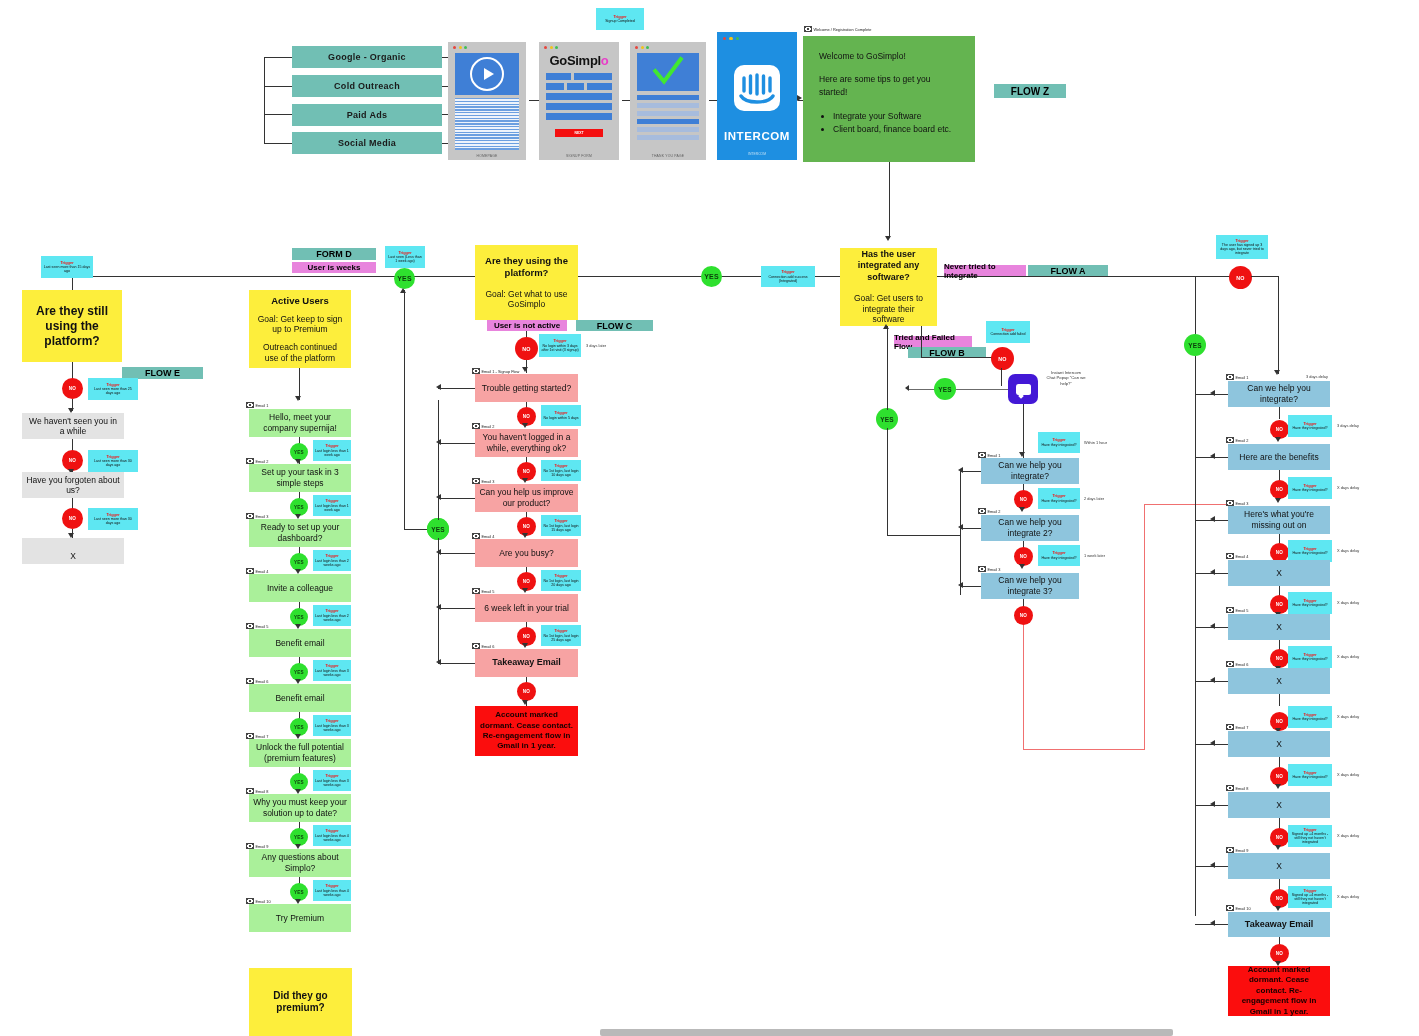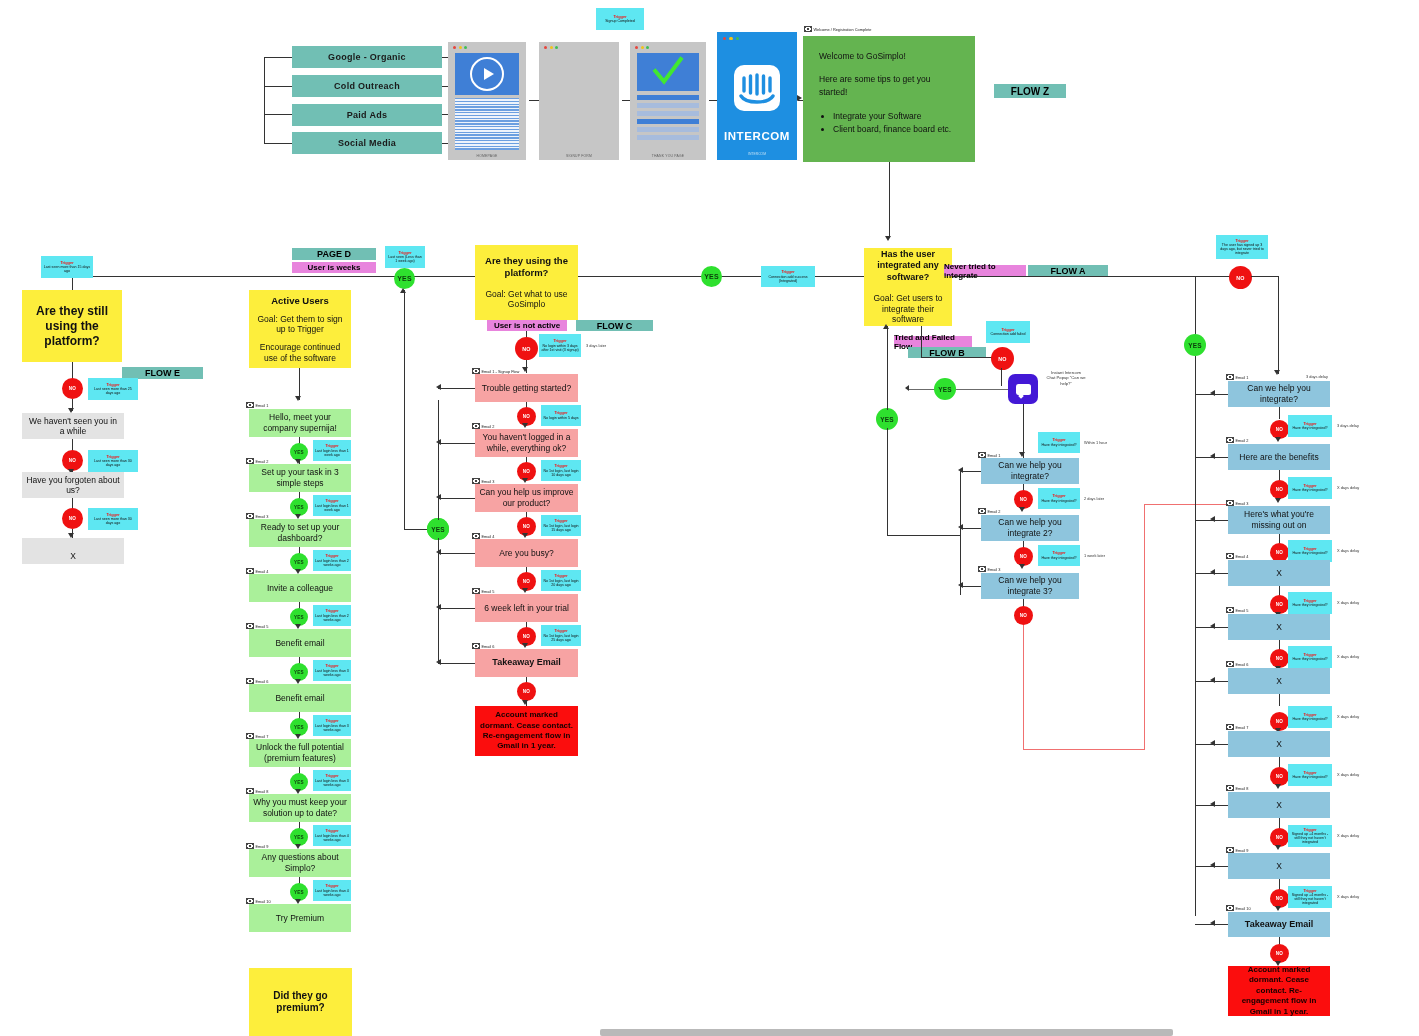--- a/index.html
+++ b/index.html
@@ -224,20 +224,42 @@
 
 <div class="abs hline" style="left:529px;top:100px;width:19px;"></div>
 <div class="abs arrow-r" style="left:547px;top:95px;"></div>
 
 <div class="mock" style="left:539px;top:42px;width:80px;height:118px;">
   <div class="dots">
       <i style="background:#e8453c"></i>
       <i style="background:#f3c31a"></i>
       <i style="background:#3fbf54"></i>
     </div>
+  <div class="body">
+    <div class="gs-logo">
+      <span style="color:#111">GoSimpl</span><span>o</span>
+    </div>
+    <div style="margin-top:5px;display:flex;gap:3px;">
+      <div class="bar" style="height:7px;width:38%"></div>
+        <div class="bar" style="height:7px;width:58%"></div>
+    </div>
+    <div style="margin-top:3px;display:flex;gap:3px;">
+      <div class="bar" style="height:7px;width:28%"></div>
+        <div class="bar" style="height:7px;width:28%"></div>
+        <div class="bar" style="height:7px;width:40%"></div>
+    </div>
+    <div class="bar" style="height:7px;margin-top:3px;"></div>
+    <div class="bar" style="height:7px;margin-top:3px;"></div>
+    <div class="bar" style="height:7px;margin-top:3px;"></div>
+    <div style="margin-top:9px;display:flex;justify-content:center;">
+      <div style="background:#f40f0f;width:72%;height:8px;display:flex;align-items:center;justify-content:center;color:#fff;font-size:3.4px;font-weight:bold;">
+        <span>NEXT</span>
+      </div>
+    </div>
+  </div>
   <div class="cap">SIGNUP FORM</div>
 </div>
 
 <div class="abs hline" style="left:622px;top:100px;width:19px;"></div>
 <div class="abs arrow-r" style="left:640px;top:95px;"></div>
 
 <div class="mock" style="left:630px;top:42px;width:76px;height:118px;">
   <div class="dots">
       <i style="background:#e8453c"></i>
       <i style="background:#f3c31a"></i>
@@ -365,21 +387,21 @@
   <div class="tt">Trigger</div>
   <div>Last seen more than 30 days ago</div>
 </div>
 <div class="abs vline" style="left:72px;top:529px;height:10px;"></div>
 <div class="abs arrow-d" style="left:68px;top:533px;"></div>
 <div class="abs gray-box" style="left:22px;top:538px;width:102px;height:26px;">
   <span>X</span>
 </div>
 
 <div class="abs flow-tag" style="left:292px;top:248px;width:84px;height:12px;">
-  <span>PAGE D</span>
+  <span>FORM D</span>
 </div>
 <div class="abs magenta-tag" style="left:292px;top:262px;width:84px;height:11px;">
   <span>User is weeks</span>
 </div>
 <div class="abs trigger" style="left:385px;top:246px;width:40px;height:22px;">
   <div class="tt">Trigger</div>
   <div>Last seen (Less than 1 week ago)</div>
 </div>
 <div class="abs node yes big" style="left:394px;top:268px;width:21px;height:21px;">
   <span>YES</span>
@@ -388,22 +410,22 @@
 <div class="abs vline" style="left:404px;top:290px;height:240px;"></div>
 <div class="abs arrow-d" style="left:400px;top:288px;transform:rotate(180deg);"></div>
 <div class="abs hline" style="left:404px;top:529px;width:30px;"></div>
 <div class="abs node yes" style="left:427px;top:518px;width:22px;height:22px;font-size:6.5px;">
   <span>YES</span>
 </div>
 <div class="abs hline" style="left:438px;top:529px;width:0px;"></div>
 
 <div class="abs yellow-box" style="left:249px;top:290px;width:102px;height:78px;font-size:8.5px;">
   <div class="hd" style="font-size:9.5px;margin-bottom:7px;">Active Users</div>
-  <div style="margin-bottom:7px;">Goal: Get them to sign up to Trigger</div>
-  <div>Encourage continued use of the software</div>
+  <div style="margin-bottom:7px;">Goal: Get keep to sign up to Premium</div>
+  <div>Outreach continued use of the platform</div>
 </div>
 <div class="abs vline" style="left:299px;top:368px;height:32px;"></div>
 <div class="abs arrow-d" style="left:295px;top:396px;"></div>
 
 <div class="abs email-label" style="left:246px;top:402px;">
   <span class="env"></span>
     <span>Email 1</span>
 </div>
 <div class="abs green-box" style="left:249px;top:409px;width:102px;height:28px;">
   <span>Hello, meet your company supernija!</span>
@@ -712,21 +734,21 @@
 </div>
 
 <div class="abs node yes big" style="left:701px;top:266px;width:21px;height:21px;">
   <span>YES</span>
 </div>
 <div class="abs trigger" style="left:761px;top:266px;width:54px;height:21px;">
   <div class="tt">Trigger</div>
   <div>Connection add success (Integrated)</div>
 </div>
 
-<div class="abs yellow-box" style="left:864px;top:248px;width:88px;height:78px;font-size:8.5px;">
+<div class="abs yellow-box" style="left:840px;top:248px;width:97px;height:78px;font-size:8.5px;">
   <div class="hd" style="font-size:9px;margin-bottom:10px;">Has the user integrated any software?</div>
   <div>Goal: Get users to integrate their software</div>
 </div>
 <div class="abs magenta-tag" style="left:944px;top:265px;width:82px;height:11px;">
   <span>Never tried to integrate</span>
 </div>
 <div class="abs flow-tag" style="left:1028px;top:265px;width:80px;height:11px;">
   <span>FLOW A</span>
 </div>
 

